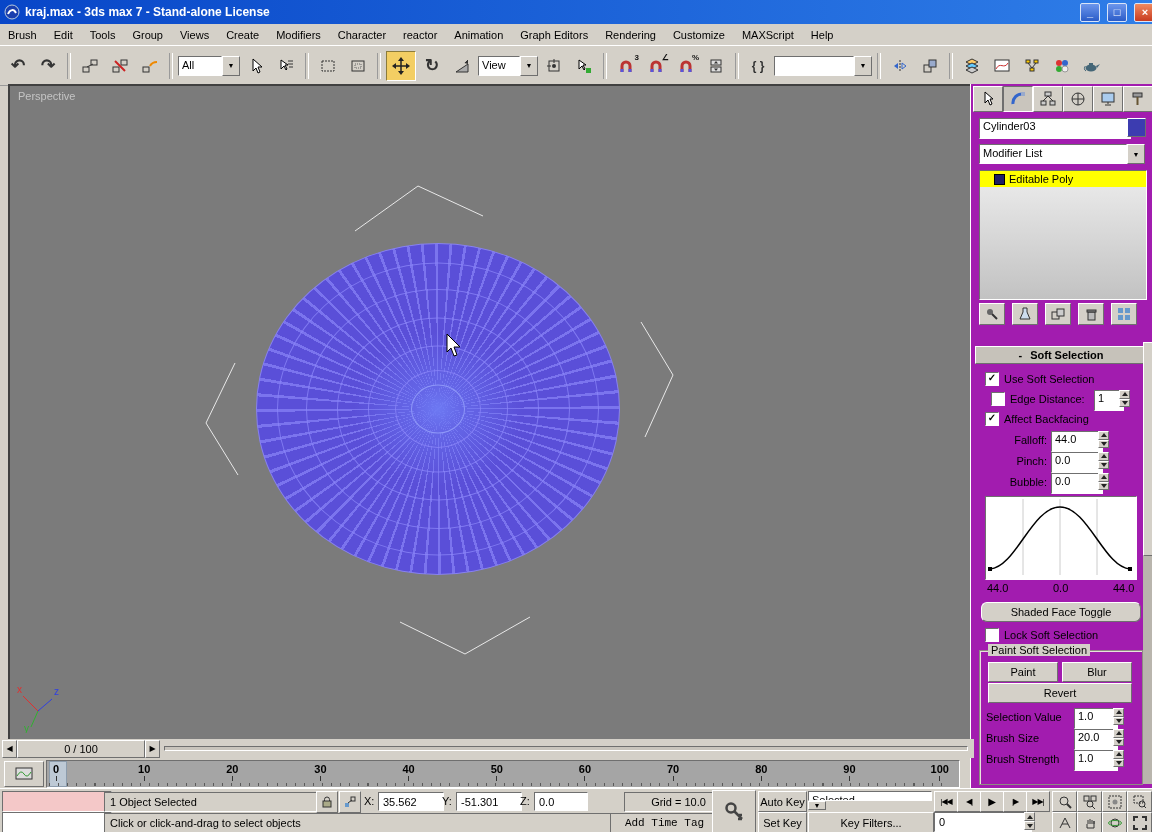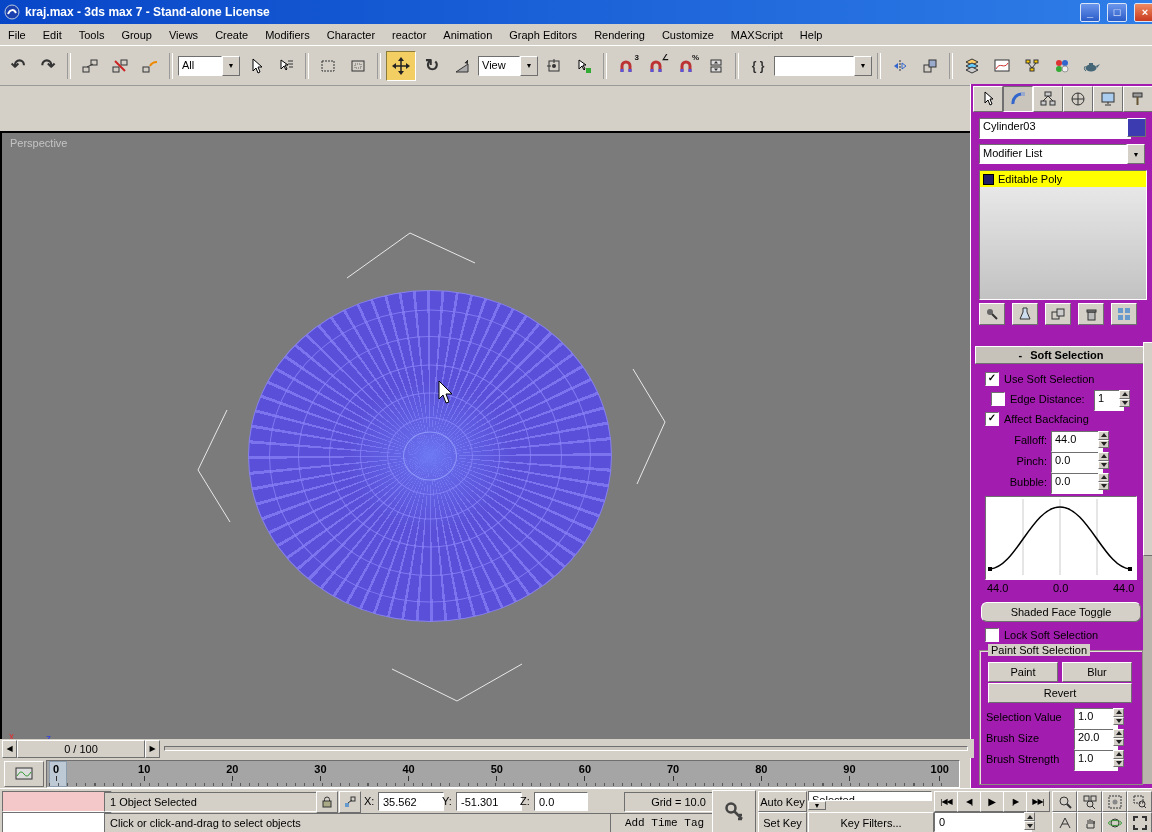--- a/index.html
+++ b/index.html
@@ -17,21 +17,21 @@
   #toolbar{left:0;top:45px;width:1152px;height:39px;display:flex;align-items:center;gap:2px;padding-left:4px;background:#D4D0C8;border-top:1px solid #FFF;border-bottom:1px solid #9A9A9A;}
   .tb{width:28px;height:28px;display:flex;align-items:center;justify-content:center;position:relative;flex:0 0 auto;}
   .tb.active{background:#F3CE63;border:1px solid;border-color:#8B7B3B #FFF #FFF #8B7B3B;}
   .tb .glyph{font-size:17px;color:#333;line-height:1;}
   .sep{width:2px;height:26px;border-left:1px solid #9A9A9A;border-right:1px solid #FFF;margin:0 3px;flex:0 0 auto;}
   .combo{display:flex;height:20px;flex:0 0 auto;}
   .combo .cval{background:#fff;border:1px solid;border-color:#6F6F6F #fff #fff #6F6F6F;padding:2px 3px 0 3px;white-space:nowrap;overflow:hidden;flex:1;}
   .combo .cbtn{width:16px;background:#D4D0C8;border:1px solid;border-color:#fff #6F6F6F #6F6F6F #fff;font-size:7px;display:flex;align-items:center;justify-content:center;}
   .badge{position:absolute;font-size:8px;font-weight:bold;color:#111;right:1px;top:1px;}
   
-  #viewport{left:0;top:84px;width:970px;height:655px;background:#7B7B7B;border:2px solid #000000;margin-top:47px;}
+  #viewport{left:8px;top:84px;width:970px;height:655px;background:#7B7B7B;border:2px solid #404040;}
   #vp-label{position:absolute;left:8px;top:4px;color:#C4C4C4;}
   #disc{position:absolute;left:246px;top:157px;width:362px;height:330px;border-radius:50%;
     background:
       radial-gradient(ellipse at center, rgba(110,123,244,0.95) 0%, rgba(110,123,244,0.55) 9%, rgba(90,79,216,0) 33%),
       repeating-conic-gradient(from 0deg,#5A4FD8 0deg 4deg,#7B74EE 4deg 5deg);
     border:1px solid #8781F0;}
   .ring{position:absolute;border:1px solid rgba(140,135,250,0.75);border-radius:50%;left:50%;top:50%;transform:translate(-50%,-50%);}
   #vp-overlay{position:absolute;left:0;top:0;width:966px;height:651px;}
   #axis-tripod{position:absolute;left:6px;bottom:8px;}
   
@@ -48,21 +48,21 @@
   .cbx{width:12px;height:12px;background:#fff;border:1px solid;border-color:#6F6F6F #fff #fff #6F6F6F;font-size:10px;line-height:10px;text-align:center;font-weight:bold;flex:0 0 auto;}
   .crow{position:absolute;display:flex;align-items:center;gap:5px;}
   .pbtn{position:absolute;height:18px;display:flex;align-items:center;justify-content:center;border:1px solid;border-color:#FFF #6F6F6F #6F6F6F #FFF;background:#D4D0C8;}
   #ss-header{position:absolute;left:4px;top:262px;width:170px;height:16px;background:#C6C2BA;border:1px solid;border-color:#fff #6F6F6F #6F6F6F #fff;display:flex;align-items:center;justify-content:center;gap:8px;font-weight:bold;}
   #paintgroup{position:absolute;left:8px;top:566px;width:162px;height:133px;border:1px solid #8F8B83;box-shadow:inset 1px 1px 0 #E8E4DC;}
   .grouptitle{position:absolute;top:-7px;left:8px;background:#D4D0C8;padding:0 3px;}
   #panel-scroll{position:absolute;right:1px;top:258px;width:9px;height:442px;background:#B9B5AD;}
   #panel-thumb{position:absolute;left:0;top:0;width:9px;height:212px;border:1px solid;border-color:#FFF #6F6F6F #6F6F6F #FFF;background:#D4D0C8;}
   
   #stackbox{position:absolute;left:8px;top:86px;width:166px;height:128px;background:linear-gradient(#EDEDED,#C2C2C2);border:1px solid;border-color:#6F6F6F #fff #fff #6F6F6F;}
-  .stackrow{height:16px;background:#FFFF00;display:flex;align-items:center;gap:4px;padding:0 3px;}
+  .stackrow{height:16px;background:#FFFF00;display:flex;align-items:center;gap:4px;padding:0 14px;}
   .stackicon{width:9px;height:9px;background:#1E1E66;border:1px solid #000;flex:0 0 auto;}
   #stacktools{position:absolute;left:8px;top:219px;width:166px;height:22px;display:flex;gap:7px;align-items:center;}
   .stool{width:24px;height:20px;display:flex;align-items:center;justify-content:center;border:1px solid;border-color:#FFF #6F6F6F #6F6F6F #FFF;background:#D4D0C8;}
   
   #timeslider{left:0;top:739px;width:970px;height:19px;background:#D4D0C8;display:flex;align-items:center;padding:0 2px;}
   .ts-arrow{width:13px;height:16px;font-size:8px;display:flex;align-items:center;justify-content:center;border:1px solid;border-color:#FFF #6F6F6F #6F6F6F #FFF;background:#D4D0C8;flex:0 0 auto;}
   #ts-thumb{width:126px;height:16px;display:flex;align-items:center;justify-content:center;border:1px solid;border-color:#FFF #6F6F6F #6F6F6F #FFF;background:#D4D0C8;flex:0 0 auto;}
   #ts-groove{flex:1;height:3px;margin:0 4px;border:1px solid;border-color:#6F6F6F #fff #fff #6F6F6F;background:#C8C4BC;}
   #ruler{left:0;top:758px;width:970px;height:30px;background:#D4D0C8;}
   #ruler-strip{position:absolute;left:46px;top:2px;width:912px;height:26px;background:#A5A5A5;border:1px solid;border-color:#6F6F6F #fff #fff #6F6F6F;}
@@ -89,21 +89,21 @@
         <circle cx="8" cy="8" r="7" fill="#1A3FAE" stroke="#BCD"></circle>
         <path d="M4,10 C6,5 10,5 12,9" stroke="#fff" fill="none" stroke-width="2"></path>
       </svg>
     <span id="titletext">kraj.max - 3ds max 7  - Stand-alone License</span>
     <span class="t-btn">_</span>
     <span class="t-btn">□</span>
     <span class="t-btn close">×</span>
   </div>
 
   <div id="menubar" class="abs">
-    <span class="menu-item">File</span>
+    <span class="menu-item">Brush</span>
     <span class="menu-item">Edit</span>
     <span class="menu-item">Tools</span>
     <span class="menu-item">Group</span>
     <span class="menu-item">Views</span>
     <span class="menu-item">Create</span>
     <span class="menu-item">Modifiers</span>
     <span class="menu-item">Character</span>
     <span class="menu-item">reactor</span>
     <span class="menu-item">Animation</span>
     <span class="menu-item">Graph Editors</span>

